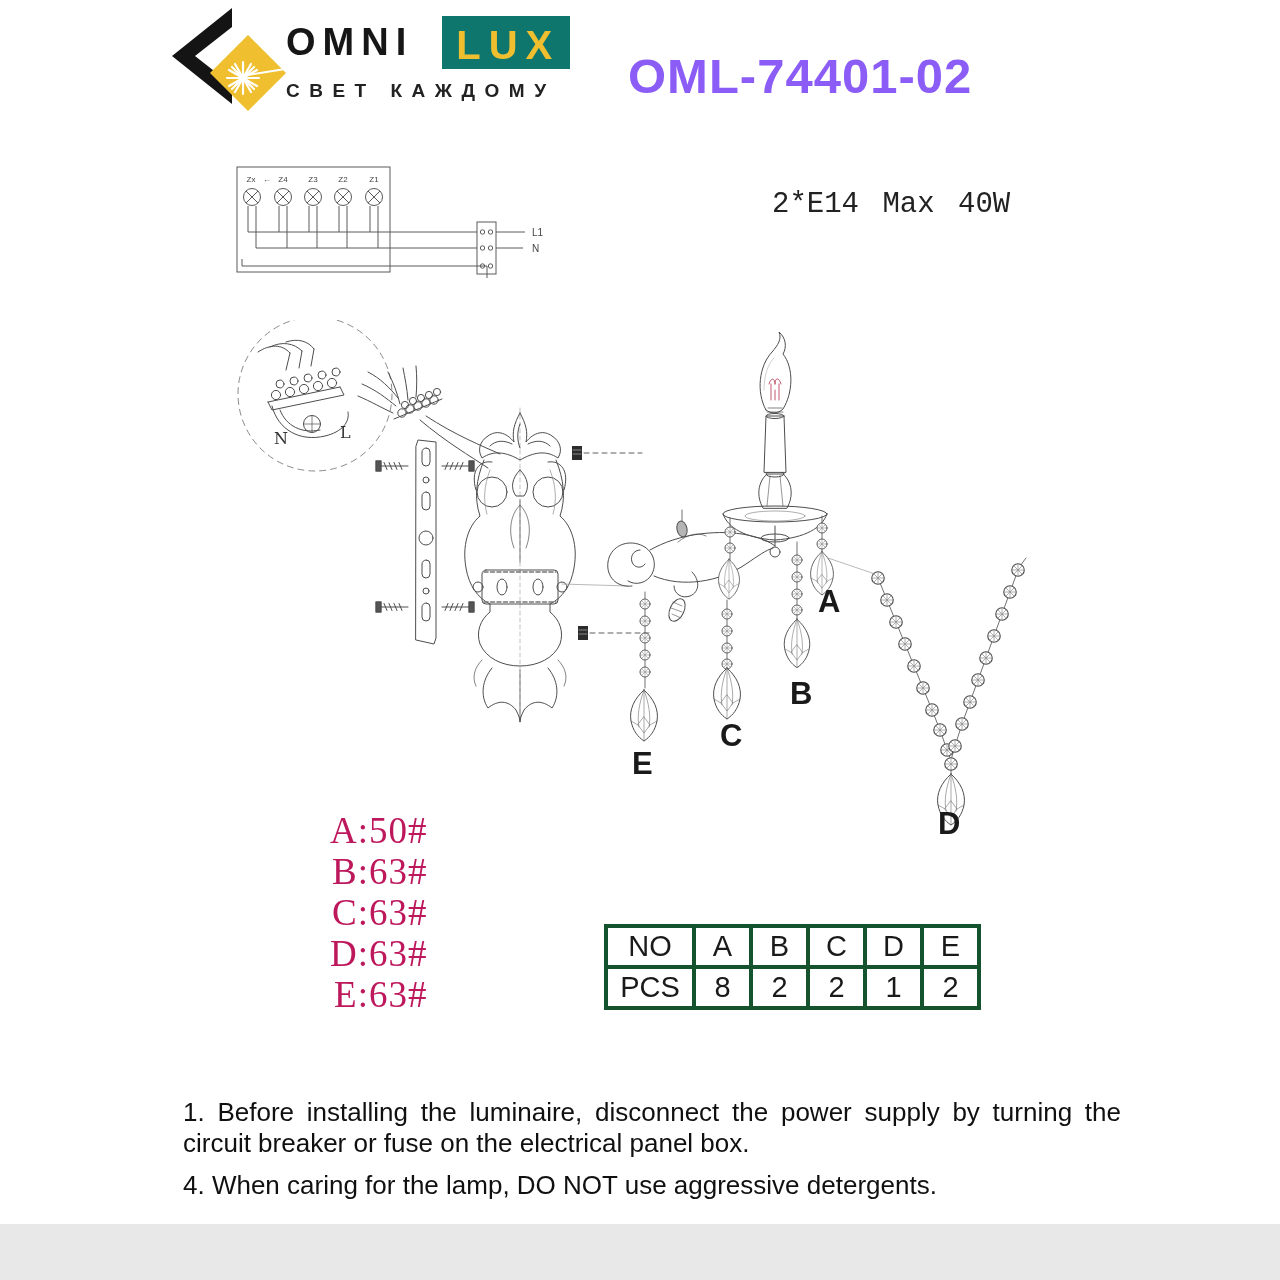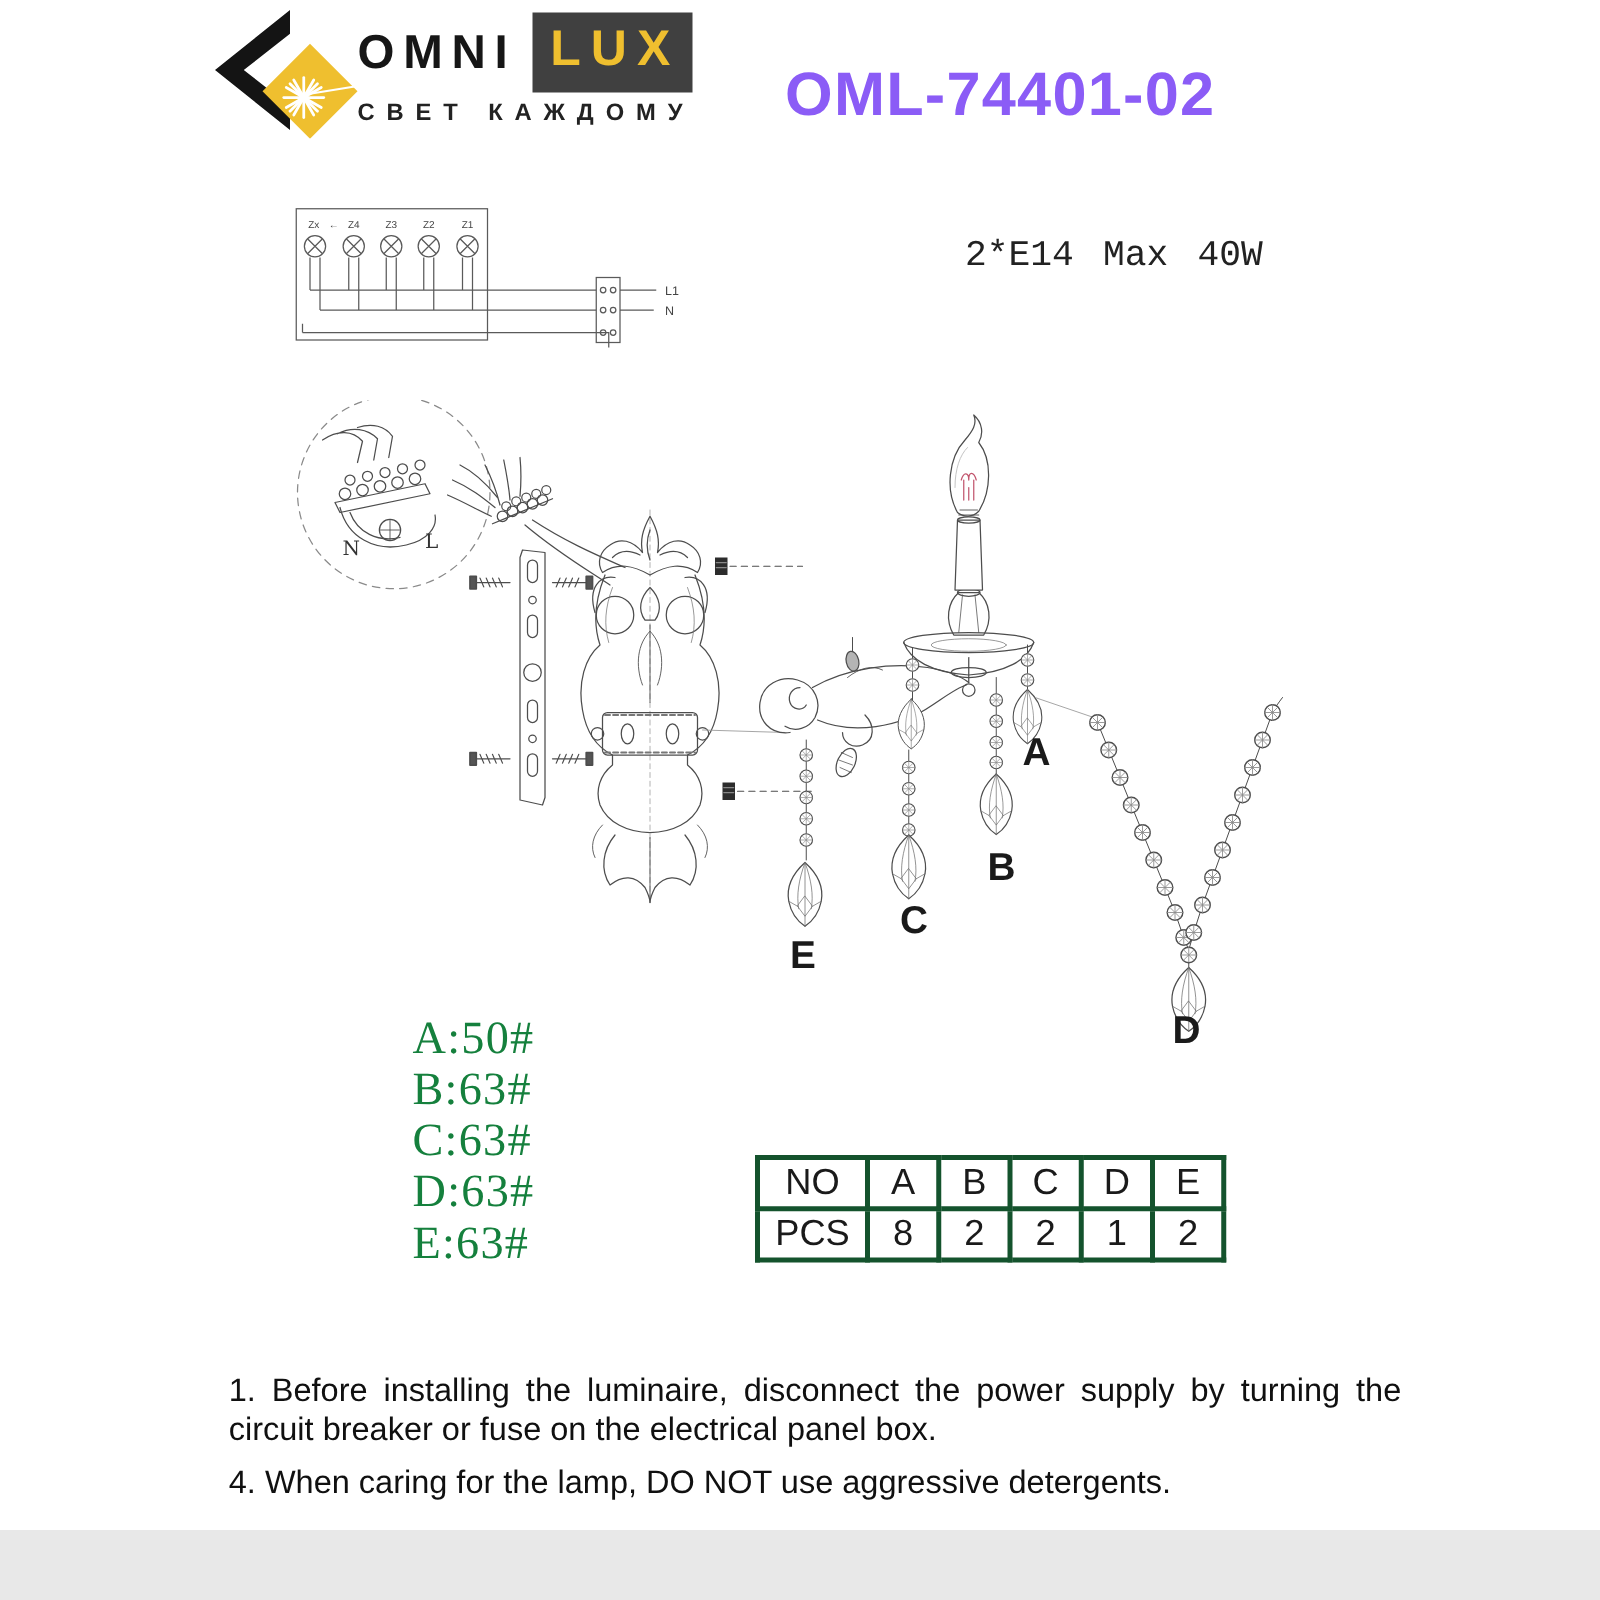--- a/index.html
+++ b/index.html
@@ -10,40 +10,40 @@
   }
   .abs{position:absolute;}
   
   .brand-words{left:286px;top:10px;width:300px;}
   .brand-line1{display:flex;align-items:center;height:64px;}
   .brand-omni{
     font-weight:700;font-size:38px;letter-spacing:7px;color:#161616;
     font-family:"Liberation Sans",sans-serif;
   }
   .brand-lux-box{
-    margin-left:13px;background:#404040;color:#efbf2f;
+    margin-left:29px;background:#0f766e;color:#efbf2f;
     font-weight:700;font-size:40px;letter-spacing:8px;
-    padding:6px 10px 12px 14px;line-height:46px;height:46px;
+    padding:6px 10px 1px 14px;line-height:46px;height:46px;
   }
   .brand-tagline{
     margin-top:6px;font-weight:700;font-size:19px;letter-spacing:9.5px;color:#222;
     white-space:nowrap;
   }
   .model-title{
     left:628px;top:20px;font-weight:700;font-size:49px;letter-spacing:1px;color:#8b5cf6;
     white-space:nowrap;
     margin-top:28px;
   }
   .spec-text{
     left:772px;top:188px;font-family:"Liberation Mono",monospace;
     font-size:29px;color:#222;white-space:nowrap;word-spacing:6px;
   }
   
   .parts-list{left:330px;top:810px;font-family:"Liberation Serif",serif;
-    font-size:37px;color:#15803d;}
+    font-size:37px;color:#be185d;text-align:right;}
   .parts-list div{line-height:41px;letter-spacing:1px;}
   
   .pcs-table{left:604px;top:924px;border-collapse:collapse;}
   .pcs-table td{
     border:4px solid #14532d;text-align:center;vertical-align:middle;
     font-size:29px;color:#1a1a1a;height:37px;padding:0;
     font-family:"Liberation Sans",sans-serif;
   }
   .pcs-table td.c0{width:84px;}
   .pcs-table td.cn{width:53px;}

